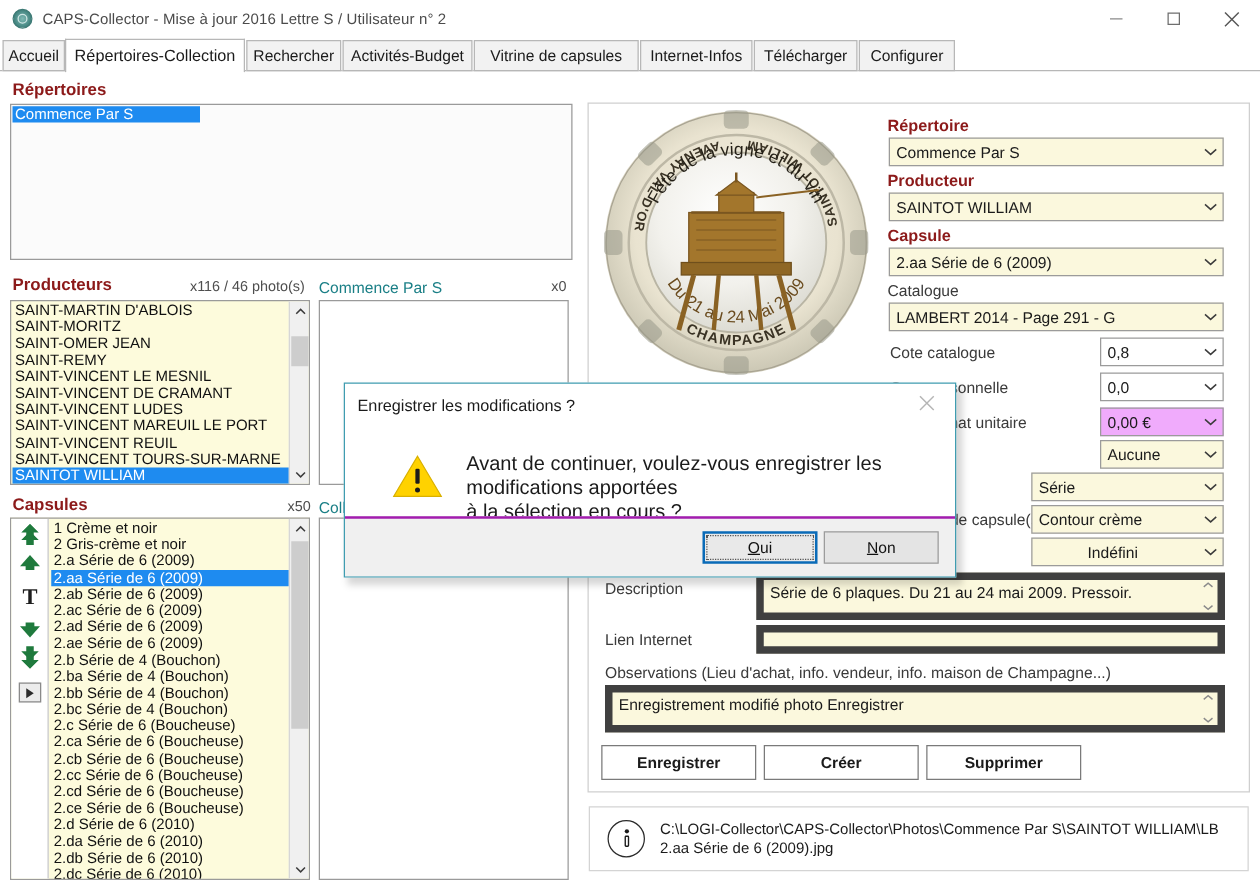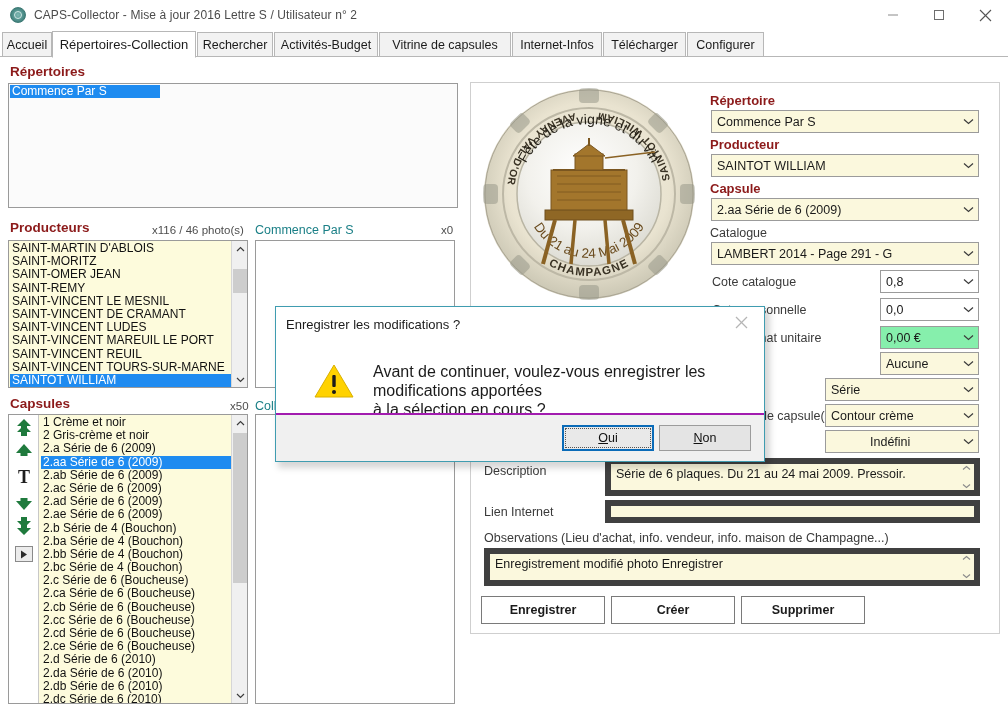--- a/index.html
+++ b/index.html
@@ -531,21 +531,21 @@
   <div class="combo" style="left:880px;top:298px;width:99px;background:#ffffff;">
     <span>0,0</span>
     <span class="chev">
         <svg width="11" height="7" viewBox="0 0 11 7">
           <polyline points="1,1.5 5.5,5.5 10,1.5" fill="none" stroke="#3c3c3c" stroke-width="1.2"></polyline>
         </svg>
       </span>
   </div>
 
   <div class="flabel" style="left:712px;top:331px;">Prix d'achat unitaire</div>
-  <div class="combo" style="left:880px;top:326px;width:99px;background:#86efac;">
+  <div class="combo" style="left:880px;top:326px;width:99px;background:#f0abfc;">
     <span>0,00 €</span>
     <span class="chev">
         <svg width="11" height="7" viewBox="0 0 11 7">
           <polyline points="1,1.5 5.5,5.5 10,1.5" fill="none" stroke="#3c3c3c" stroke-width="1.2"></polyline>
         </svg>
       </span>
   </div>
 
   <div class="combo" style="left:880px;top:352px;width:99px;">
     <span>Aucune</span>
@@ -612,20 +612,32 @@
       <svg width="9" height="6" viewBox="0 0 9 6">
           <polyline points="1,1.5 4.5,4.5 8,1.5" fill="none" stroke="#8a8a8a" stroke-width="1.1"></polyline>
         </svg>
     </span>
   </div>
 
   <div class="btn" style="left:481px;top:596px;width:124px;">Enregistrer</div>
   <div class="btn" style="left:611px;top:596px;width:124px;">Créer</div>
   <div class="btn" style="left:741px;top:596px;width:124px;">Supprimer</div>
 
+  <div class="pathbox" style="left:471px;top:645px;width:528px;height:52px;">
+    <div class="info-circle">
+      <svg width="9" height="18" viewBox="0 0 9 18">
+          <circle cx="4.5" cy="3" r="1.7" fill="#1b1b1b"></circle>
+          <rect x="3.2" y="7" width="2.6" height="8" rx="0.6" fill="none" stroke="#1b1b1b" stroke-width="1.1"></rect>
+        </svg>
+    </div>
+    <div class="path-text">
+      <div>C:\LOGI-Collector\CAPS-Collector\Photos\Commence Par S\SAINTOT WILLIAM\LB</div>
+      <div>2.aa Série de 6 (2009).jpg</div>
+    </div>
+  </div>
 
   <div class="dlg-shadow" style="left:278px;top:310px;width:492px;height:158px;"></div>
   <div class="dlg" style="left:275px;top:306px;width:490px;height:156px;">
     <div class="dlg-title">Enregistrer les modifications ?</div>
     <div class="dlg-close">
       <svg width="13" height="13" viewBox="0 0 13 13">
           <line x1="1" y1="1" x2="12" y2="12" stroke="#b5b5b5" stroke-width="1.2"></line>
           <line x1="12" y1="1" x2="1" y2="12" stroke="#b5b5b5" stroke-width="1.2"></line>
         </svg>
     </div>

